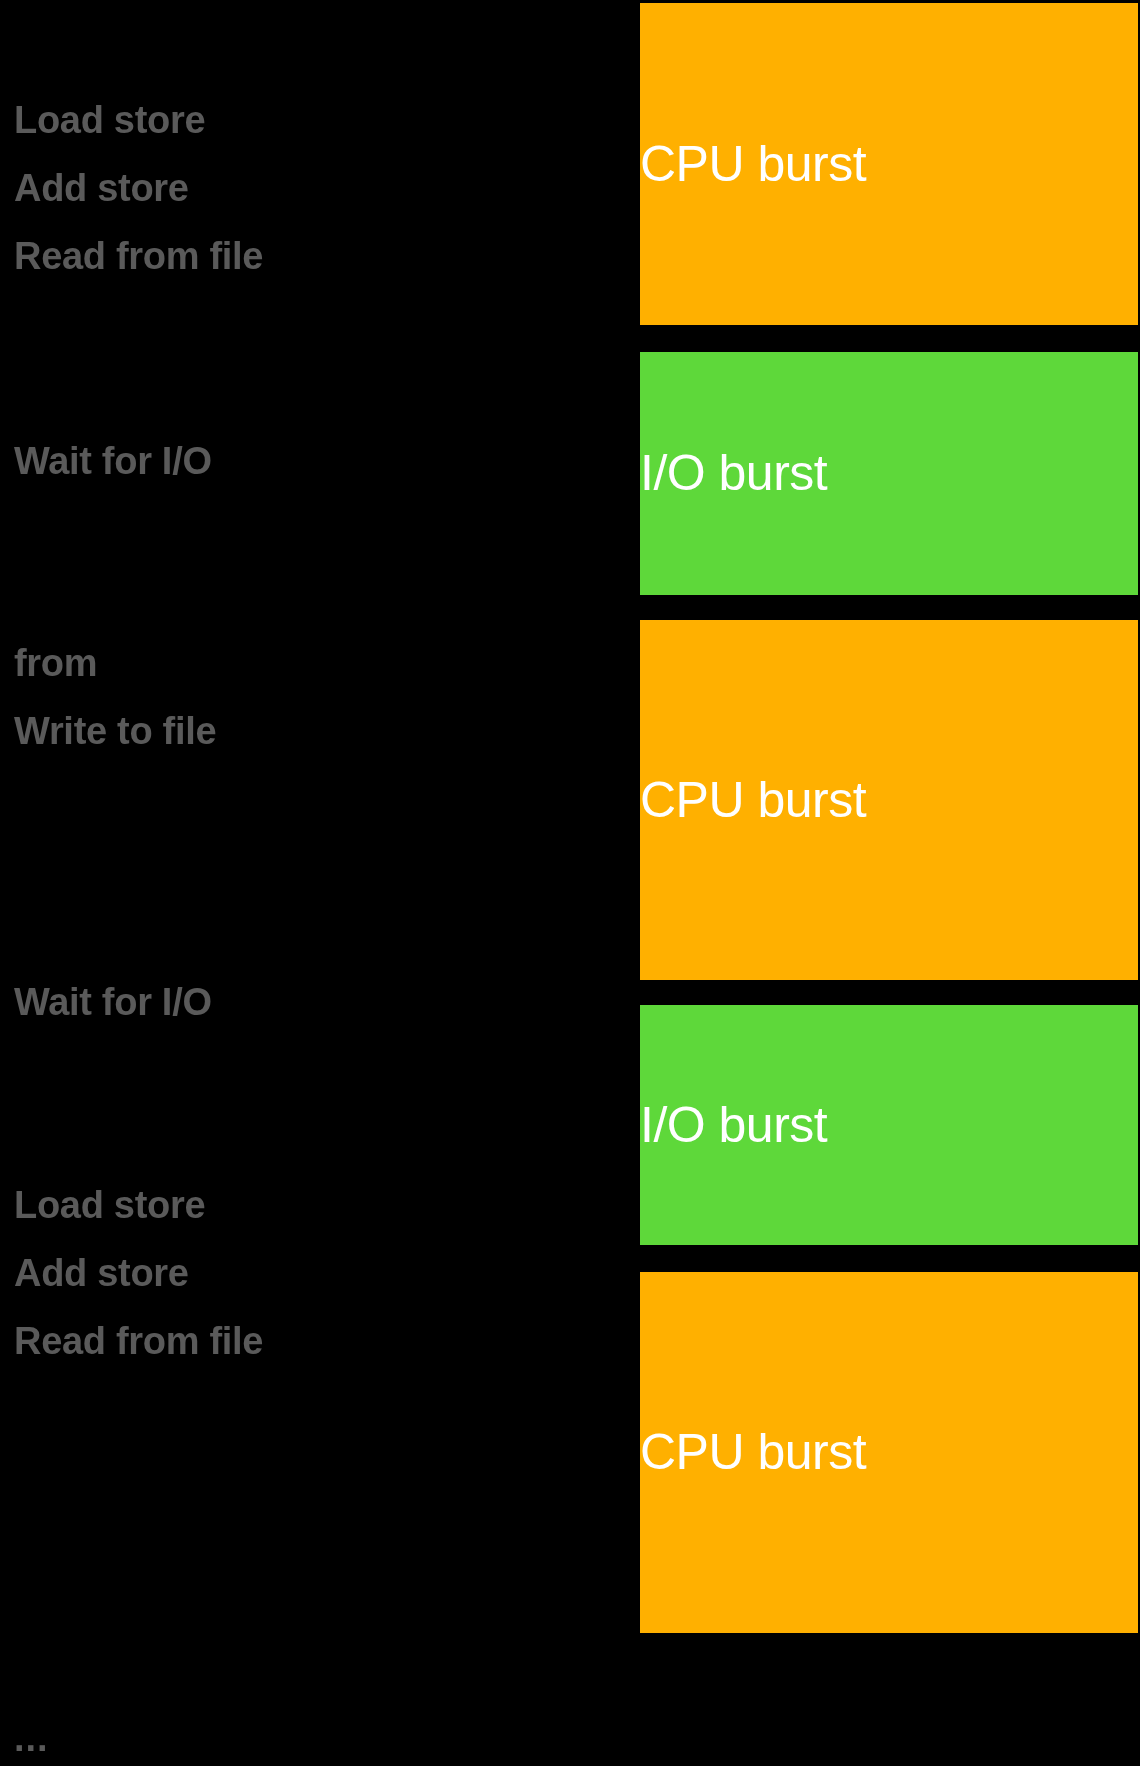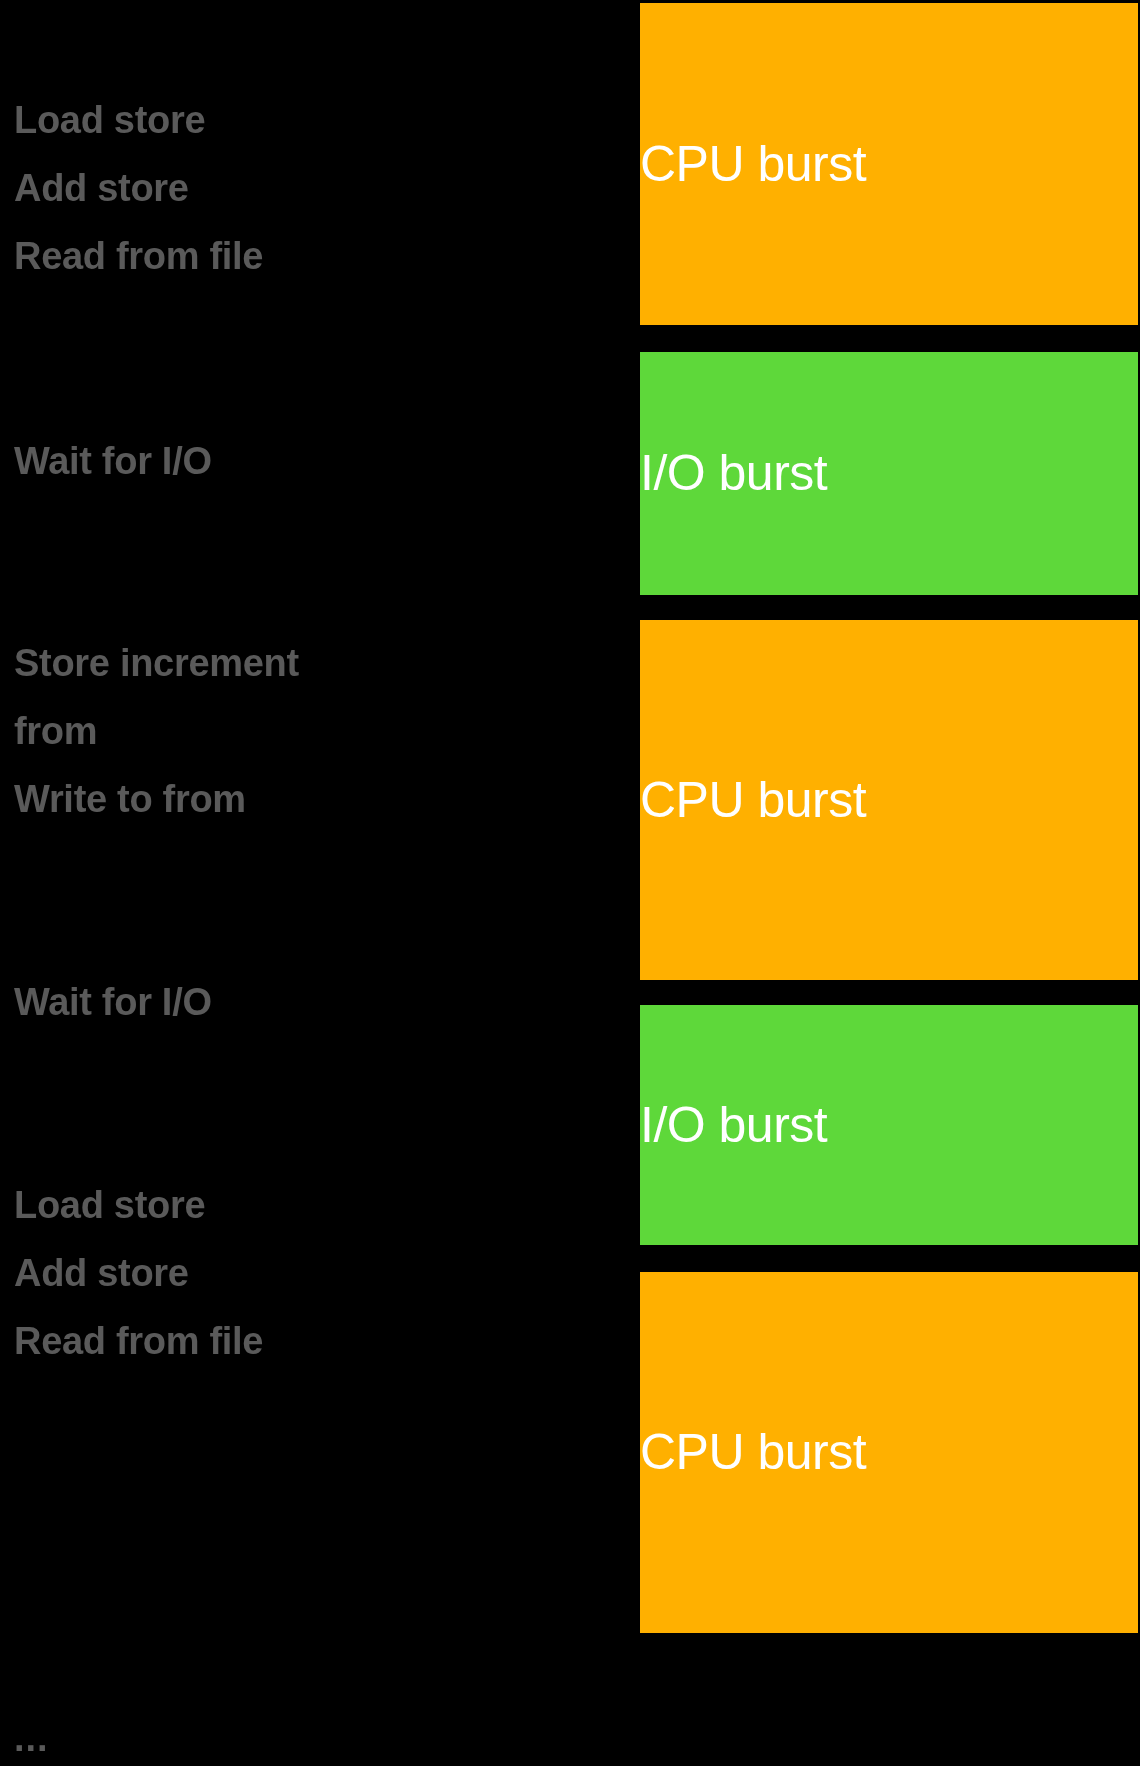--- a/index.html
+++ b/index.html
@@ -67,21 +67,21 @@
   }
 </style>
 </head>
 <body>
 
 <div id="canvas">
 
   <div id="labels-layer">
       <div class="label-group" style="top: 86px;"><span class="label-line">Load store</span><span class="label-line">Add store</span><span class="label-line">Read from file</span></div>
       <div class="label-group" style="top: 427px;"><span class="label-line">Wait for I/O</span></div>
-      <div class="label-group" style="top: 629px;"><span class="label-line">Store increment</span><span class="label-line">from</span><span class="label-line">Write to from</span></div>
+      <div class="label-group" style="top: 629px;"><span class="label-line">from</span><span class="label-line">Write to file</span></div>
       <div class="label-group" style="top: 968px;"><span class="label-line">Wait for I/O</span></div>
       <div class="label-group" style="top: 1171px;"><span class="label-line">Load store</span><span class="label-line">Add store</span><span class="label-line">Read from file</span></div>
     </div>
 
   <div id="bursts-layer">
       <div class="burst" style="top: 3px; height: 322px; background: rgb(255, 176, 0);">
         <span class="burst-label">CPU burst</span>
       </div>
       <div class="burst" style="top: 352px; height: 243px; background: rgb(94, 216, 58);">
         <span class="burst-label">I/O burst</span>

